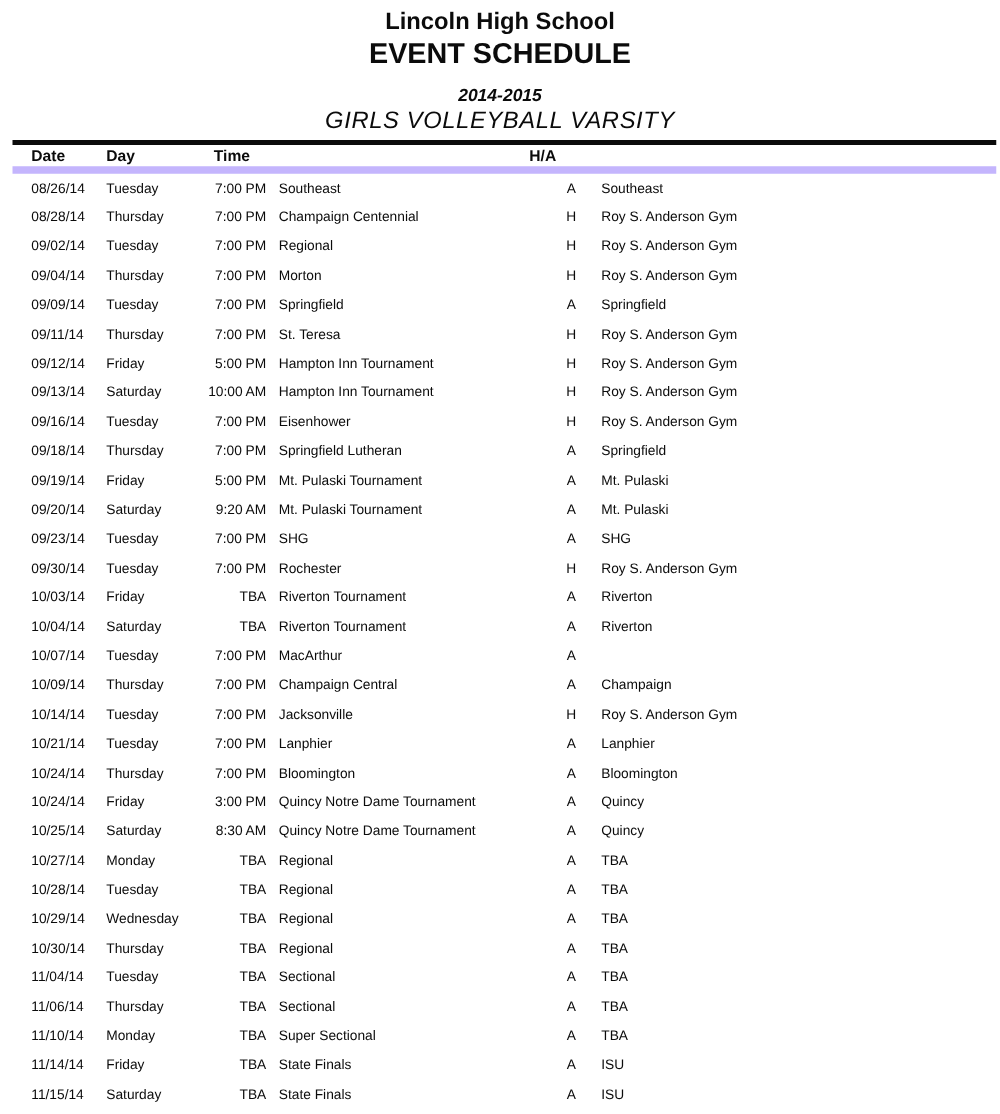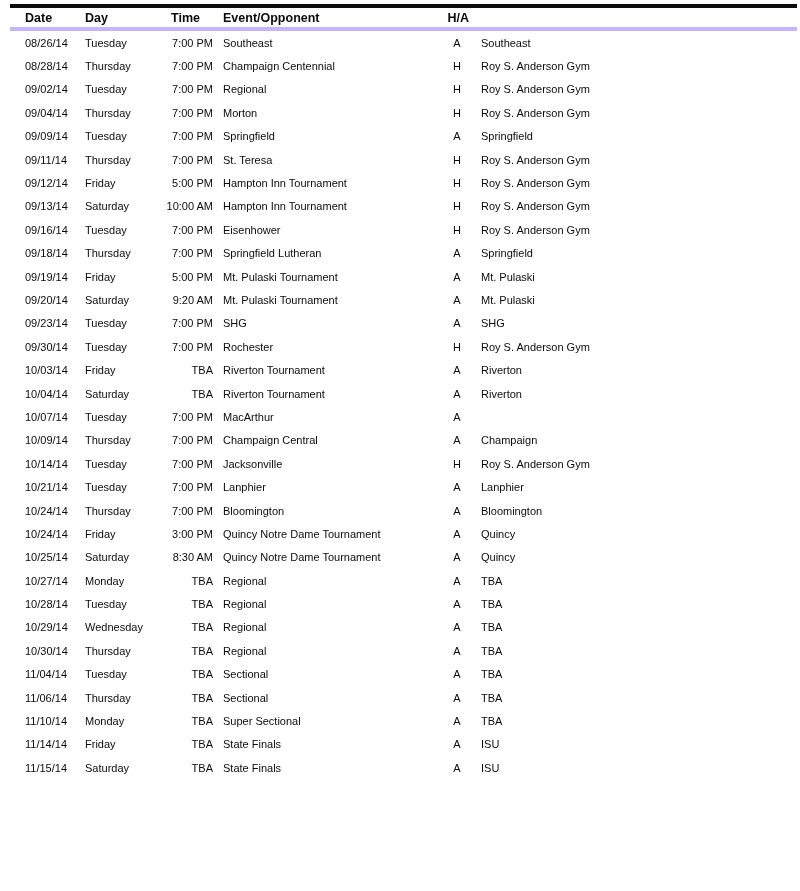--- a/index.html
+++ b/index.html
@@ -21,21 +21,21 @@
 
   
   .table { margin: 4px 3px 0 10px; }
   .thead, .tr {
     display: grid;
     grid-template-columns: 75px 75px 53px 232px 24px 1fr;
     align-items: center;
   }
   .thead {
     border-top: 4px solid #0b0b0b;
-    border-bottom: 4px solid #c4b5fd;
+    border-bottom: 6px solid #c4b5fd;
     height: 27px;
     font-weight: bold;
     font-size: 12.5px;
   }
   .thead .c-date { padding-left: 15px; }
   .thead .c-time { text-align: right; padding-right: 13px; }
   .thead .c-event { padding-left: 10px; }
   .thead .c-ha { text-align: right; }
   .thead .c-loc { padding-left: 16px; }
 
@@ -45,27 +45,32 @@
   .tr .c-time { text-align: right; }
   .tr .c-event { padding-left: 10px; }
   .tr .c-ha   { text-align: center; }
   .tr .c-loc  { padding-left: 12px; }
 </style>
 </head>
 <body>
 
 <div class="page">
 
+  <div class="titles">
+    <div class="school">Lincoln High School</div>
+    <div class="doc-title">EVENT SCHEDULE</div>
+    <div class="season">2014-2015</div>
+    <div class="team">GIRLS VOLLEYBALL VARSITY</div>
+  </div>
 
   <div class="table">
     <div class="thead">
       <div class="c-date">Date</div>
       <div class="c-day">Day</div>
       <div class="c-time">Time</div>
-      <div class="c-event">Event/Opponent</div>
       <div class="c-ha">H/A</div>
     </div>
     <div id="table-body">
   <div class="tr">
     <div class="c-date">08/26/14</div>
     <div class="c-day">Tuesday</div>
     <div class="c-time">7:00 PM</div>
     <div class="c-event">Southeast</div>
     <div class="c-ha">A</div>
     <div class="c-loc">Southeast</div>

